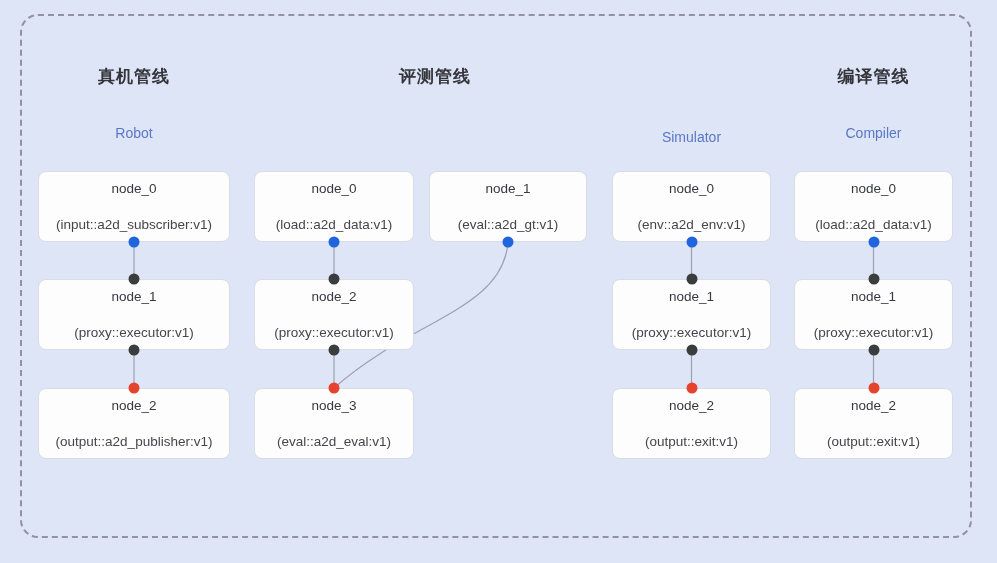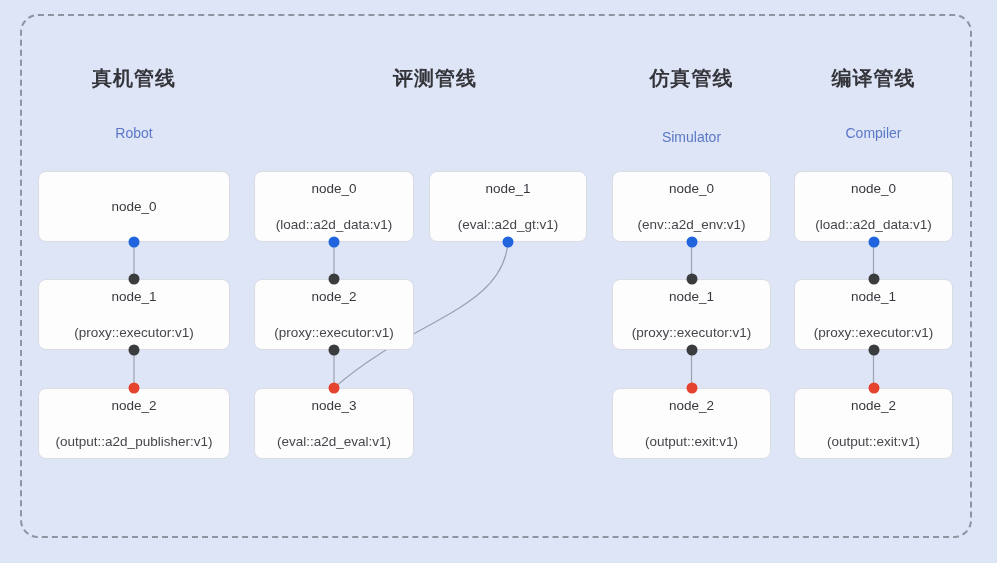--- a/index.html
+++ b/index.html
@@ -1,21 +1,21 @@
 <!DOCTYPE html>
 <html><head>
 <meta charset="utf-8">
 <style>
   html,body{margin:0;padding:0;}
   body{font-family:"Liberation Sans","DejaVu Sans",sans-serif;}
   .canvas{position:relative;width:997px;height:563px;background:#dee5f6;overflow:hidden;}
   .frame{position:absolute;left:20px;top:14px;width:948px;height:520px;
          border:2px dashed #8f94a0;border-radius:18px;}
   .edges-layer{position:absolute;left:0;top:0;z-index:1;}
-  .title-zh{position:absolute;z-index:2;text-align:center;font-size:20px;font-weight:bold;
+  .title-zh{position:absolute;z-index:2;text-align:center;font-size:17px;font-weight:bold;
             color:#34353b;letter-spacing:1px;}
   .title-en{position:absolute;z-index:2;text-align:center;font-size:14px;color:#5b78c7;}
   .node-card{position:absolute;z-index:2;height:71px;background:#fdfdfe;
              border:1px solid #d9dce3;border-radius:8px;box-sizing:border-box;
              display:flex;flex-direction:column;align-items:center;justify-content:center;
              gap:18px;}
   .node-name{font-size:13.5px;color:#38393f;line-height:18px;}
   .node-type{font-size:13.5px;color:#45464b;line-height:18px;}
   .dot{position:absolute;z-index:3;width:11px;height:11px;border-radius:50%;
        transform:translate(-50%,-50%);}
@@ -41,20 +41,21 @@
       <path d="M691.5 350 L691.5 388"></path>
       <path d="M873.5 242 L873.5 279"></path>
       <path d="M873.5 350 L873.5 388"></path>
     </g>
   </svg>
 
   <div class="title-zh" style="left:38px;top:65px;width:192px">真机管线</div>
   <div class="title-en" style="left:38px;top:125px;width:192px">Robot</div>
   <div class="node-card" style="left:38px;top:171px;width:192px">
     <div class="node-name">node_0</div>
+    <div class="node-type">(input::a2d_subscriber:v1)</div>
   </div>
   <div class="node-card" style="left:38px;top:279px;width:192px">
     <div class="node-name">node_1</div>
     <div class="node-type">(proxy::executor:v1)</div>
   </div>
   <div class="node-card" style="left:38px;top:388px;width:192px">
     <div class="node-name">node_2</div>
     <div class="node-type">(output::a2d_publisher:v1)</div>
   </div>
   <span class="dot dot-blue" style="left:134px;top:242px"></span>
@@ -78,21 +79,20 @@
   <div class="node-card" style="left:254px;top:388px;width:160px">
     <div class="node-name">node_3</div>
     <div class="node-type">(eval::a2d_eval:v1)</div>
   </div>
   <span class="dot dot-blue" style="left:334px;top:242px"></span>
   <span class="dot dot-blue" style="left:508px;top:242px"></span>
   <span class="dot dot-dark" style="left:334px;top:279px"></span>
   <span class="dot dot-dark" style="left:334px;top:350px"></span>
   <span class="dot dot-red" style="left:334px;top:388px"></span>
 
-  <div class="title-zh" style="left:612px;top:65px;width:159px">仿真管线</div>
   <div class="title-en" style="left:612px;top:129px;width:159px">Simulator</div>
   <div class="node-card" style="left:612px;top:171px;width:159px">
     <div class="node-name">node_0</div>
     <div class="node-type">(env::a2d_env:v1)</div>
   </div>
   <div class="node-card" style="left:612px;top:279px;width:159px">
     <div class="node-name">node_1</div>
     <div class="node-type">(proxy::executor:v1)</div>
   </div>
   <div class="node-card" style="left:612px;top:388px;width:159px">

